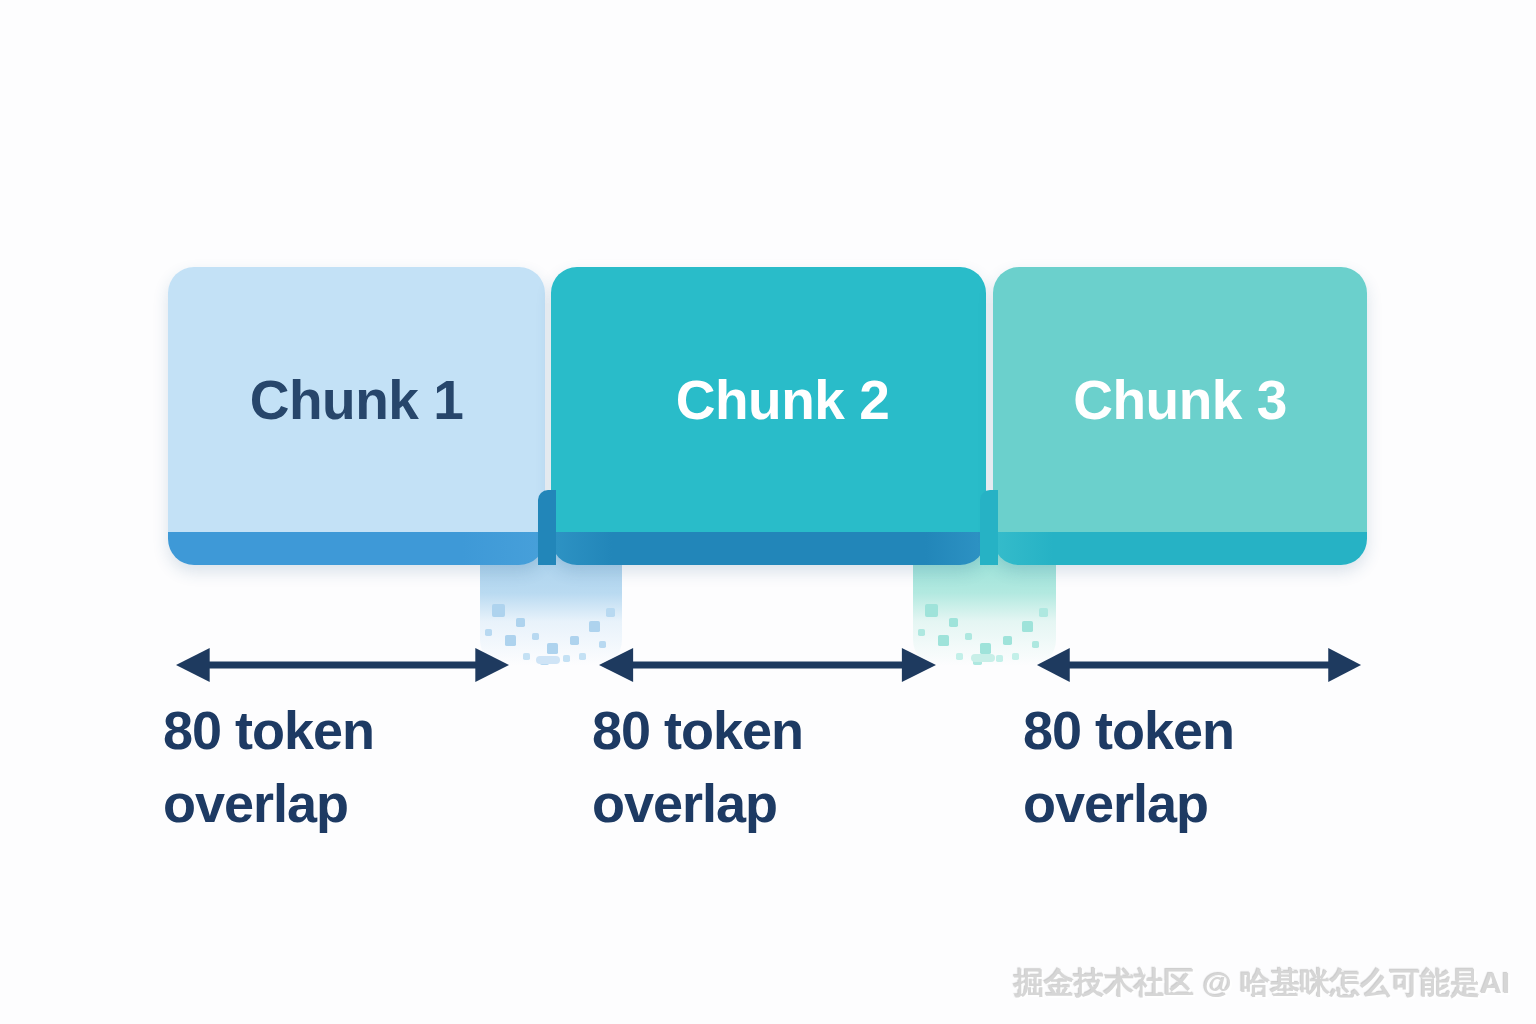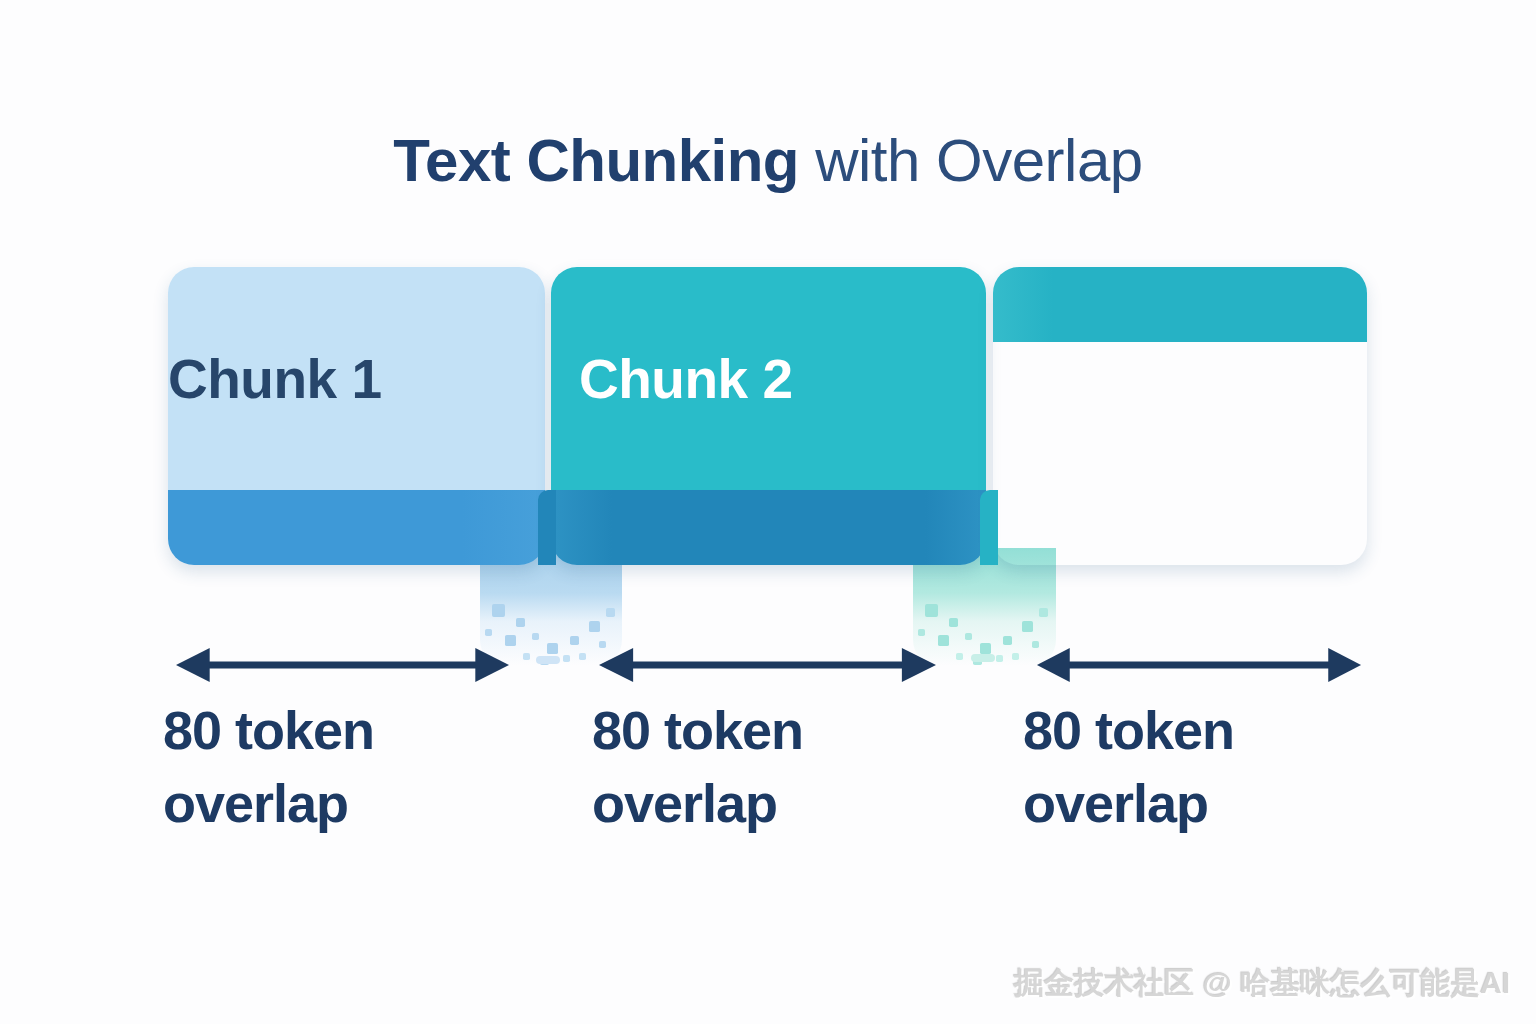--- a/index.html
+++ b/index.html
@@ -51,21 +51,21 @@
 
   
   .chunk{
     position:absolute;top:267px;height:298px;border-radius:26px;overflow:hidden;
     z-index:1;box-shadow:0 7px 16px rgba(35,90,130,0.16);
   }
   .chunk-1{left:168px;width:377px;}
   .chunk-2{left:551px;width:435px;}
   .chunk-3{left:993px;width:374px;}
   .chunk .top{
-    height:223px;display:flex;align-items:center;justify-content:flex-start;
+    height:265px;display:flex;align-items:center;justify-content:center;
     font-size:55px;font-weight:bold;letter-spacing:-0.5px;
   }
   .chunk .band{height:75px;}
   .chunk-1 .top{background:var(--chunk1_top,#c3e1f6);color:var(--chunk1_text,#27466b);}
   .chunk-1 .band{background:linear-gradient(90deg,var(--chunk1_band,#3e99d7) 78%,#47a0da 100%);}
   .chunk-2 .top{background:var(--chunk2_top,#29bcc9);color:var(--chunk2_text,#ffffff);padding-left:28px;}
   .chunk-2 .band{background:linear-gradient(90deg,#2e93c4 0%,var(--chunk2_band,#2286b9) 14%,var(--chunk2_band,#2286b9) 86%,#2e93c4 100%);}
   .chunk-3 .top{background:var(--chunk3_top,#6bd0cc);color:var(--chunk3_text,#ffffff);}
   .chunk-3 .band{background:linear-gradient(90deg,#35bccb 0%,var(--chunk3_band,#26b2c5) 16%,var(--chunk3_band,#26b2c5) 100%);}
 
@@ -99,21 +99,20 @@
     position:absolute;top:963px;left:0;right:26px;text-align:right;
     font-size:30px;font-weight:bold;color:#d6d6d6;
     text-shadow:2px 2px 1px #ffffff, -1px -1px 1px rgba(160,160,160,0.55);
   }
 </style>
 </head>
 <body>
 
 <div class="canvas">
 
-  <h1 class="title"><span class="t-bold">Text Chunking</span><span class="t-rest"> with Overlap</span></h1>
 
   <div class="drip drip-1">
     <div class="drip-body"></div>
     <div class="dots"></div>
     <div class="dash"></div>
   </div>
   <div class="drip drip-2">
     <div class="drip-body"></div>
     <div class="dots"></div>
     <div class="dash"></div>
@@ -125,20 +124,23 @@
     </div>
     <div class="band"></div>
   </div>
   <div class="chunk chunk-2">
     <div class="top">
       <span>Chunk 2</span>
     </div>
     <div class="band"></div>
   </div>
   <div class="chunk chunk-3">
+    <div class="top">
+      <span>Chunk 3</span>
+    </div>
     <div class="band"></div>
   </div>
 
   <div class="bridge bridge-1"></div>
   <div class="bridge bridge-2"></div>
 
   <div class="arrow arrow-1">
     <svg viewBox="0 0 340 44" preserveAspectRatio="none">
       <line x1="28" y1="22" x2="312" y2="22"></line>
       <polygon points="2,22 36,5 36,39"></polygon>

